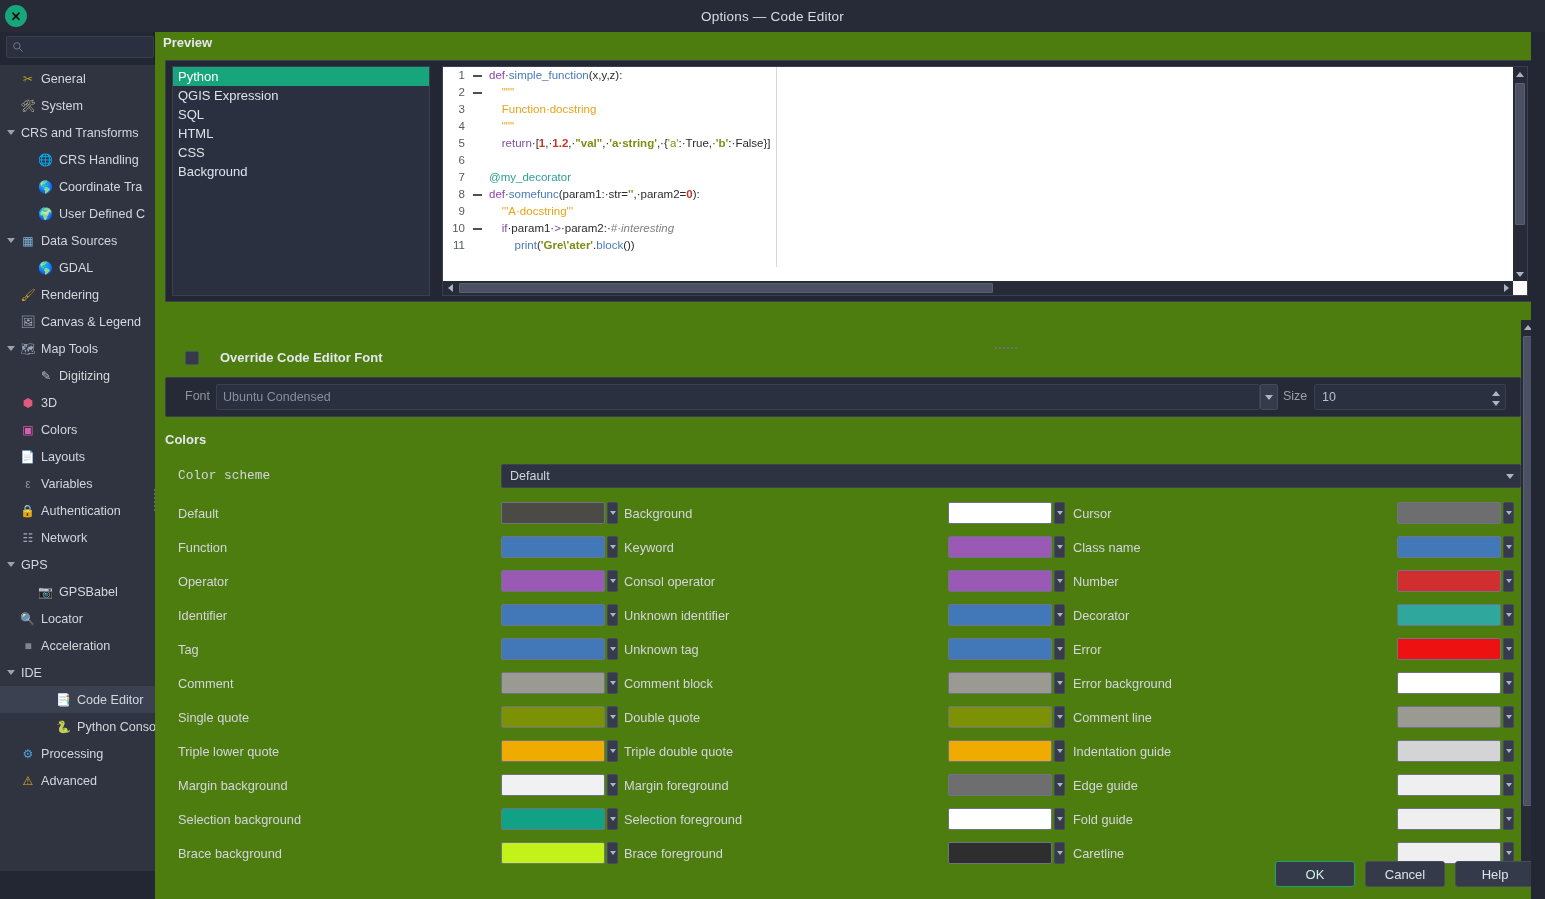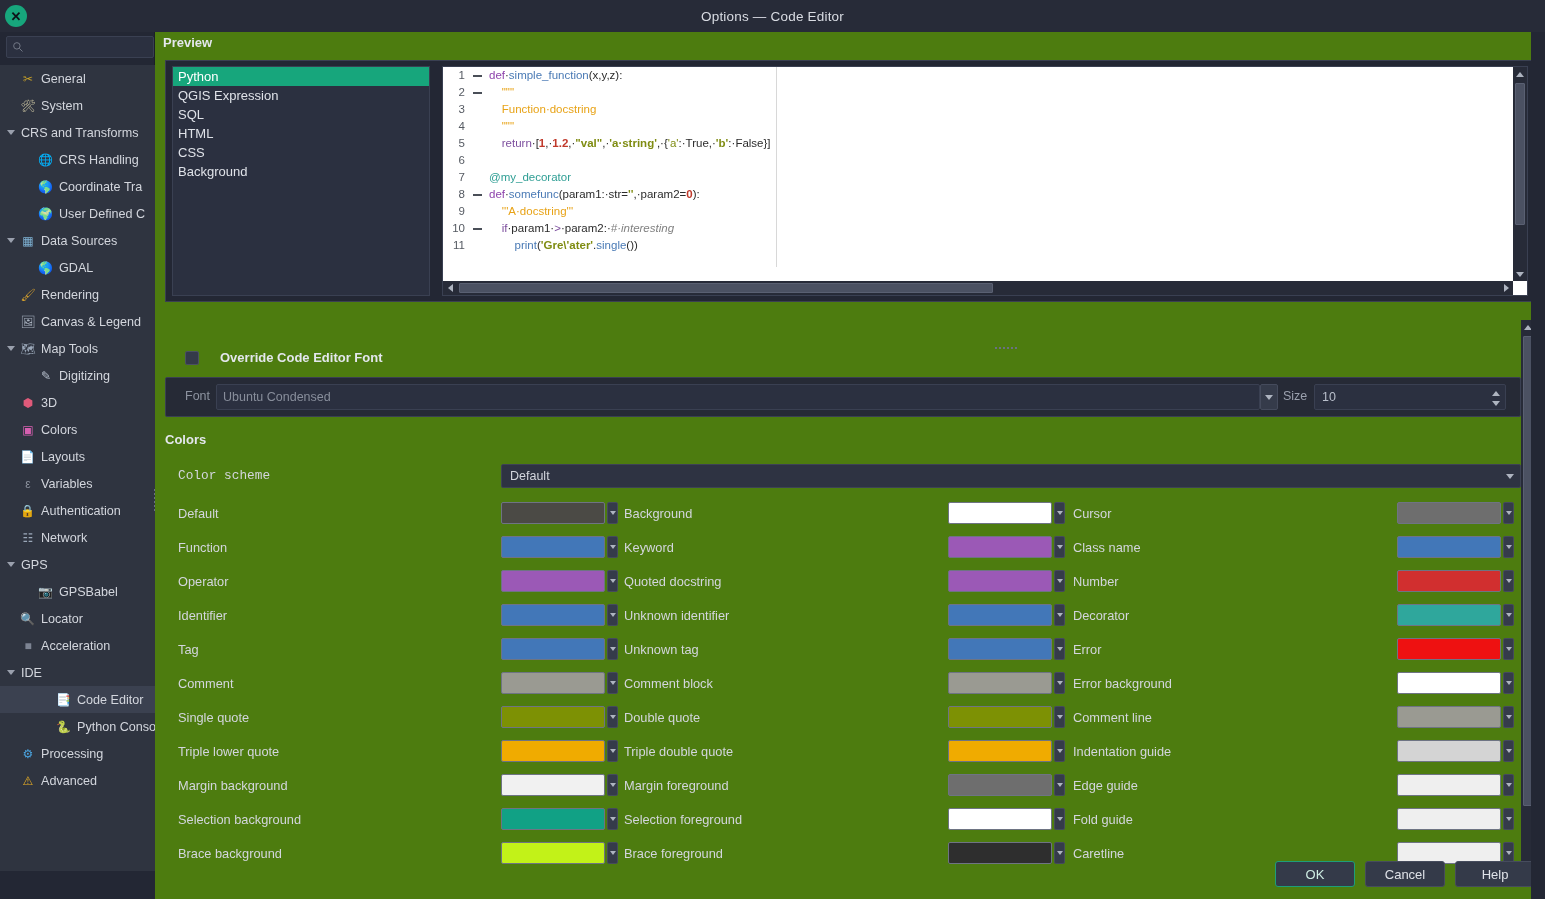--- a/index.html
+++ b/index.html
@@ -385,21 +385,21 @@
               <div class="code-row"><div class="gutter">1</div><div class="foldcol"><span></span></div><div class="codetext"><span class="t-kw">def</span><span class="t-def">·</span><span class="t-fn">simple_function</span><span class="t-def">(x,y,z):</span></div></div>
               <div class="code-row"><div class="gutter">2</div><div class="foldcol"><span></span></div><div class="codetext"><span class="t-doc">&nbsp;&nbsp;&nbsp;&nbsp;"""</span></div></div>
               <div class="code-row"><div class="gutter">3</div><div class="foldcol"></div><div class="codetext"><span class="t-doc">&nbsp;&nbsp;&nbsp;&nbsp;Function·docstring</span></div></div>
               <div class="code-row"><div class="gutter">4</div><div class="foldcol"></div><div class="codetext"><span class="t-doc">&nbsp;&nbsp;&nbsp;&nbsp;"""</span></div></div>
               <div class="code-row"><div class="gutter">5</div><div class="foldcol"></div><div class="codetext"><span class="t-op">&nbsp;&nbsp;&nbsp;&nbsp;return</span><span class="t-def">·[</span><span class="t-num">1</span><span class="t-def">,·</span><span class="t-num">1.2</span><span class="t-def">,·</span><span class="t-str">"val"</span><span class="t-def">,·</span><span class="t-str">'a·string'</span><span class="t-def">,·{</span><span class="t-str2">'a'</span><span class="t-def">:·True,·</span><span class="t-str">'b'</span><span class="t-def">:·False}]</span></div></div>
               <div class="code-row"><div class="gutter">6</div><div class="foldcol"></div><div class="codetext">&nbsp;</div></div>
               <div class="code-row"><div class="gutter">7</div><div class="foldcol"></div><div class="codetext"><span class="t-dec">@my_decorator</span></div></div>
               <div class="code-row"><div class="gutter">8</div><div class="foldcol"><span></span></div><div class="codetext"><span class="t-kw">def</span><span class="t-def">·</span><span class="t-fn">somefunc</span><span class="t-def">(param1:·str=</span><span class="t-str">''</span><span class="t-def">,·param2=</span><span class="t-num">0</span><span class="t-def">):</span></div></div>
               <div class="code-row"><div class="gutter">9</div><div class="foldcol"></div><div class="codetext"><span class="t-doc">&nbsp;&nbsp;&nbsp;&nbsp;'''A·docstring'''</span></div></div>
               <div class="code-row"><div class="gutter">10</div><div class="foldcol"><span></span></div><div class="codetext"><span class="t-op">&nbsp;&nbsp;&nbsp;&nbsp;if</span><span class="t-def">·param1·</span><span class="t-op">&gt;</span><span class="t-def">·param2:·</span><span class="t-cmt">#·interesting</span></div></div>
-              <div class="code-row"><div class="gutter">11</div><div class="foldcol"></div><div class="codetext"><span class="t-def">&nbsp;&nbsp;&nbsp;&nbsp;&nbsp;&nbsp;&nbsp;&nbsp;</span><span class="t-fn">print</span><span class="t-def">(</span><span class="t-str">'Gre\'ater'</span><span class="t-def">.</span><span class="t-fn">single</span><span class="t-def">())</span></div></div>
+              <div class="code-row"><div class="gutter">11</div><div class="foldcol"></div><div class="codetext"><span class="t-def">&nbsp;&nbsp;&nbsp;&nbsp;&nbsp;&nbsp;&nbsp;&nbsp;</span><span class="t-fn">print</span><span class="t-def">(</span><span class="t-str">'Gre\'ater'</span><span class="t-def">.</span><span class="t-fn">block</span><span class="t-def">())</span></div></div>
             </div>
         </div>
         <div class="vsb">
           <div class="ar" style="top:0;">
               <span class="tri-u"></span>
             </div>
           <div class="thumb" style="top:16px;height:142px;"></div>
           <div class="ar" style="bottom:0;">
               <span class="tri-d"></span>
             </div>
@@ -509,21 +509,21 @@
               </div>
             </div>
             <div class="crow" style="top: 246px;">
               <div class="clabel cl-a">Operator</div>
               <div class="swatchwrap" style="left: 336px;">
                 <div class="swatch" style="background:#9b59b6;"></div>
                 <div class="swdrop">
                   <span class="tri-d"></span>
                 </div>
               </div>
-              <div class="clabel cl-b">Quoted docstring</div>
+              <div class="clabel cl-b">Consol operator</div>
               <div class="swatchwrap" style="left: 783px;">
                 <div class="swatch" style="background:#9b59b6;"></div>
                 <div class="swdrop">
                   <span class="tri-d"></span>
                 </div>
               </div>
               <div class="clabel cl-c">Number</div>
               <div class="swatchwrap" style="left: 1232px;">
                 <div class="swatch" style="background:#d12f2f;"></div>
                 <div class="swdrop">

